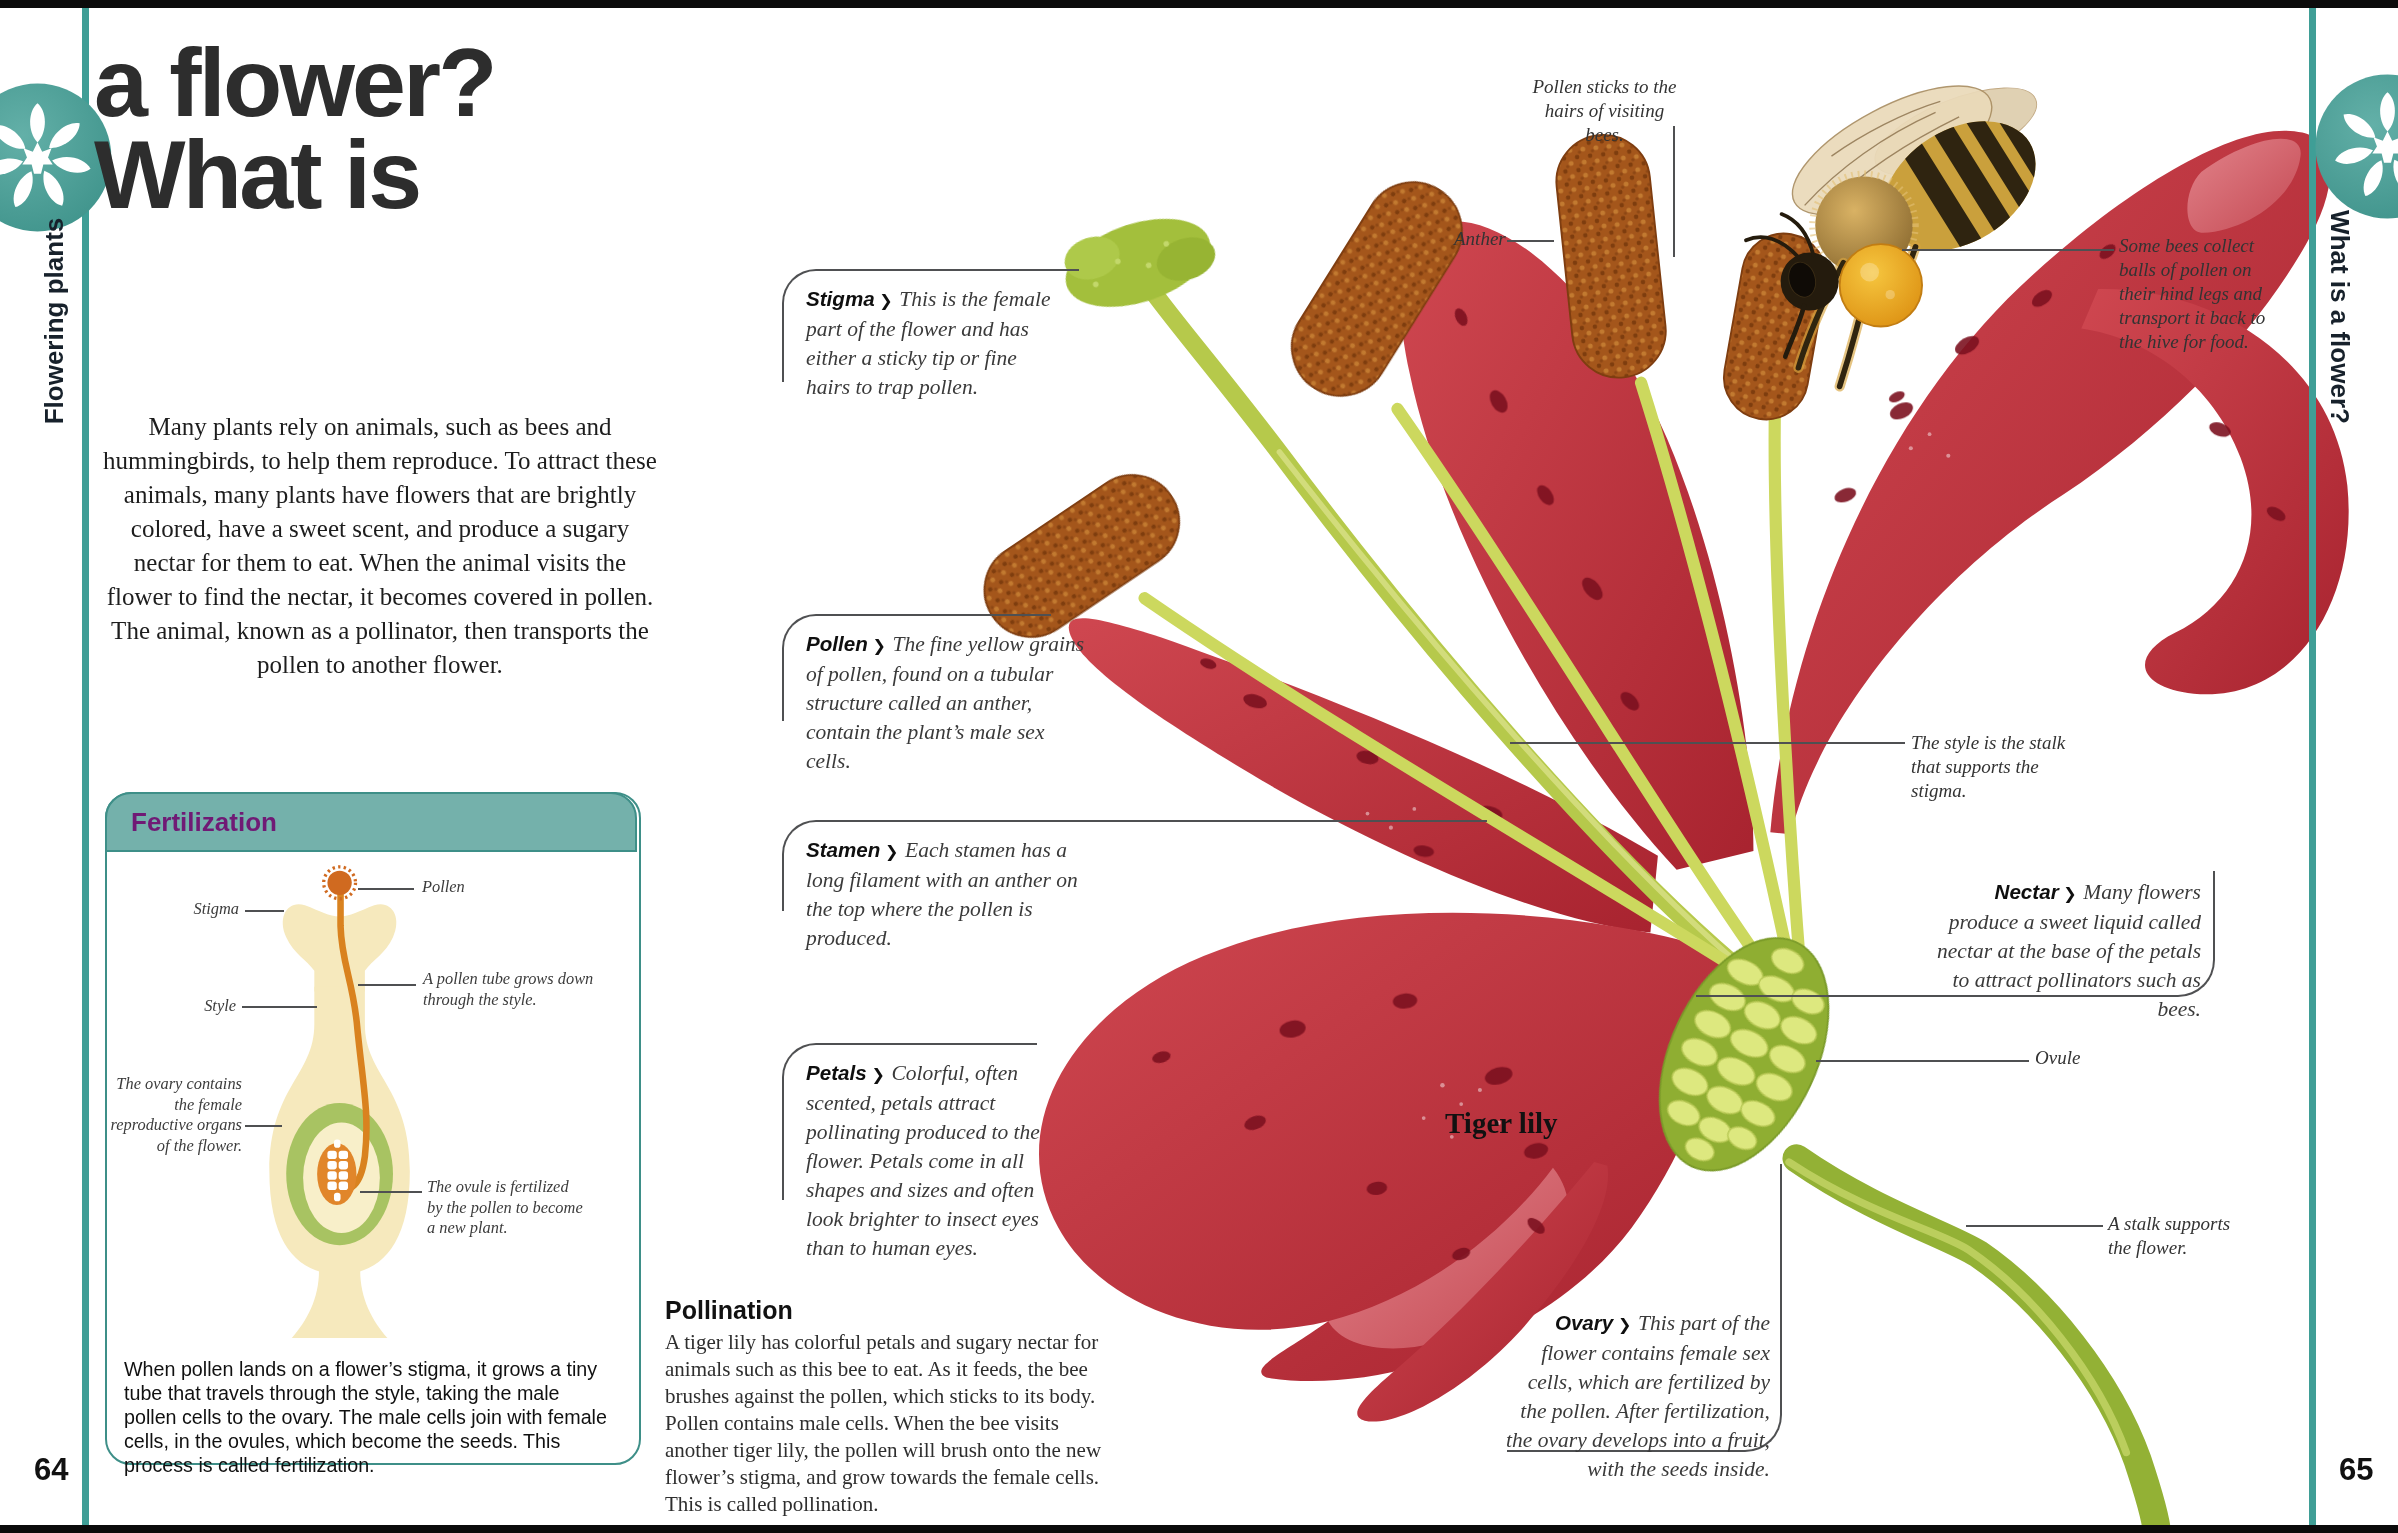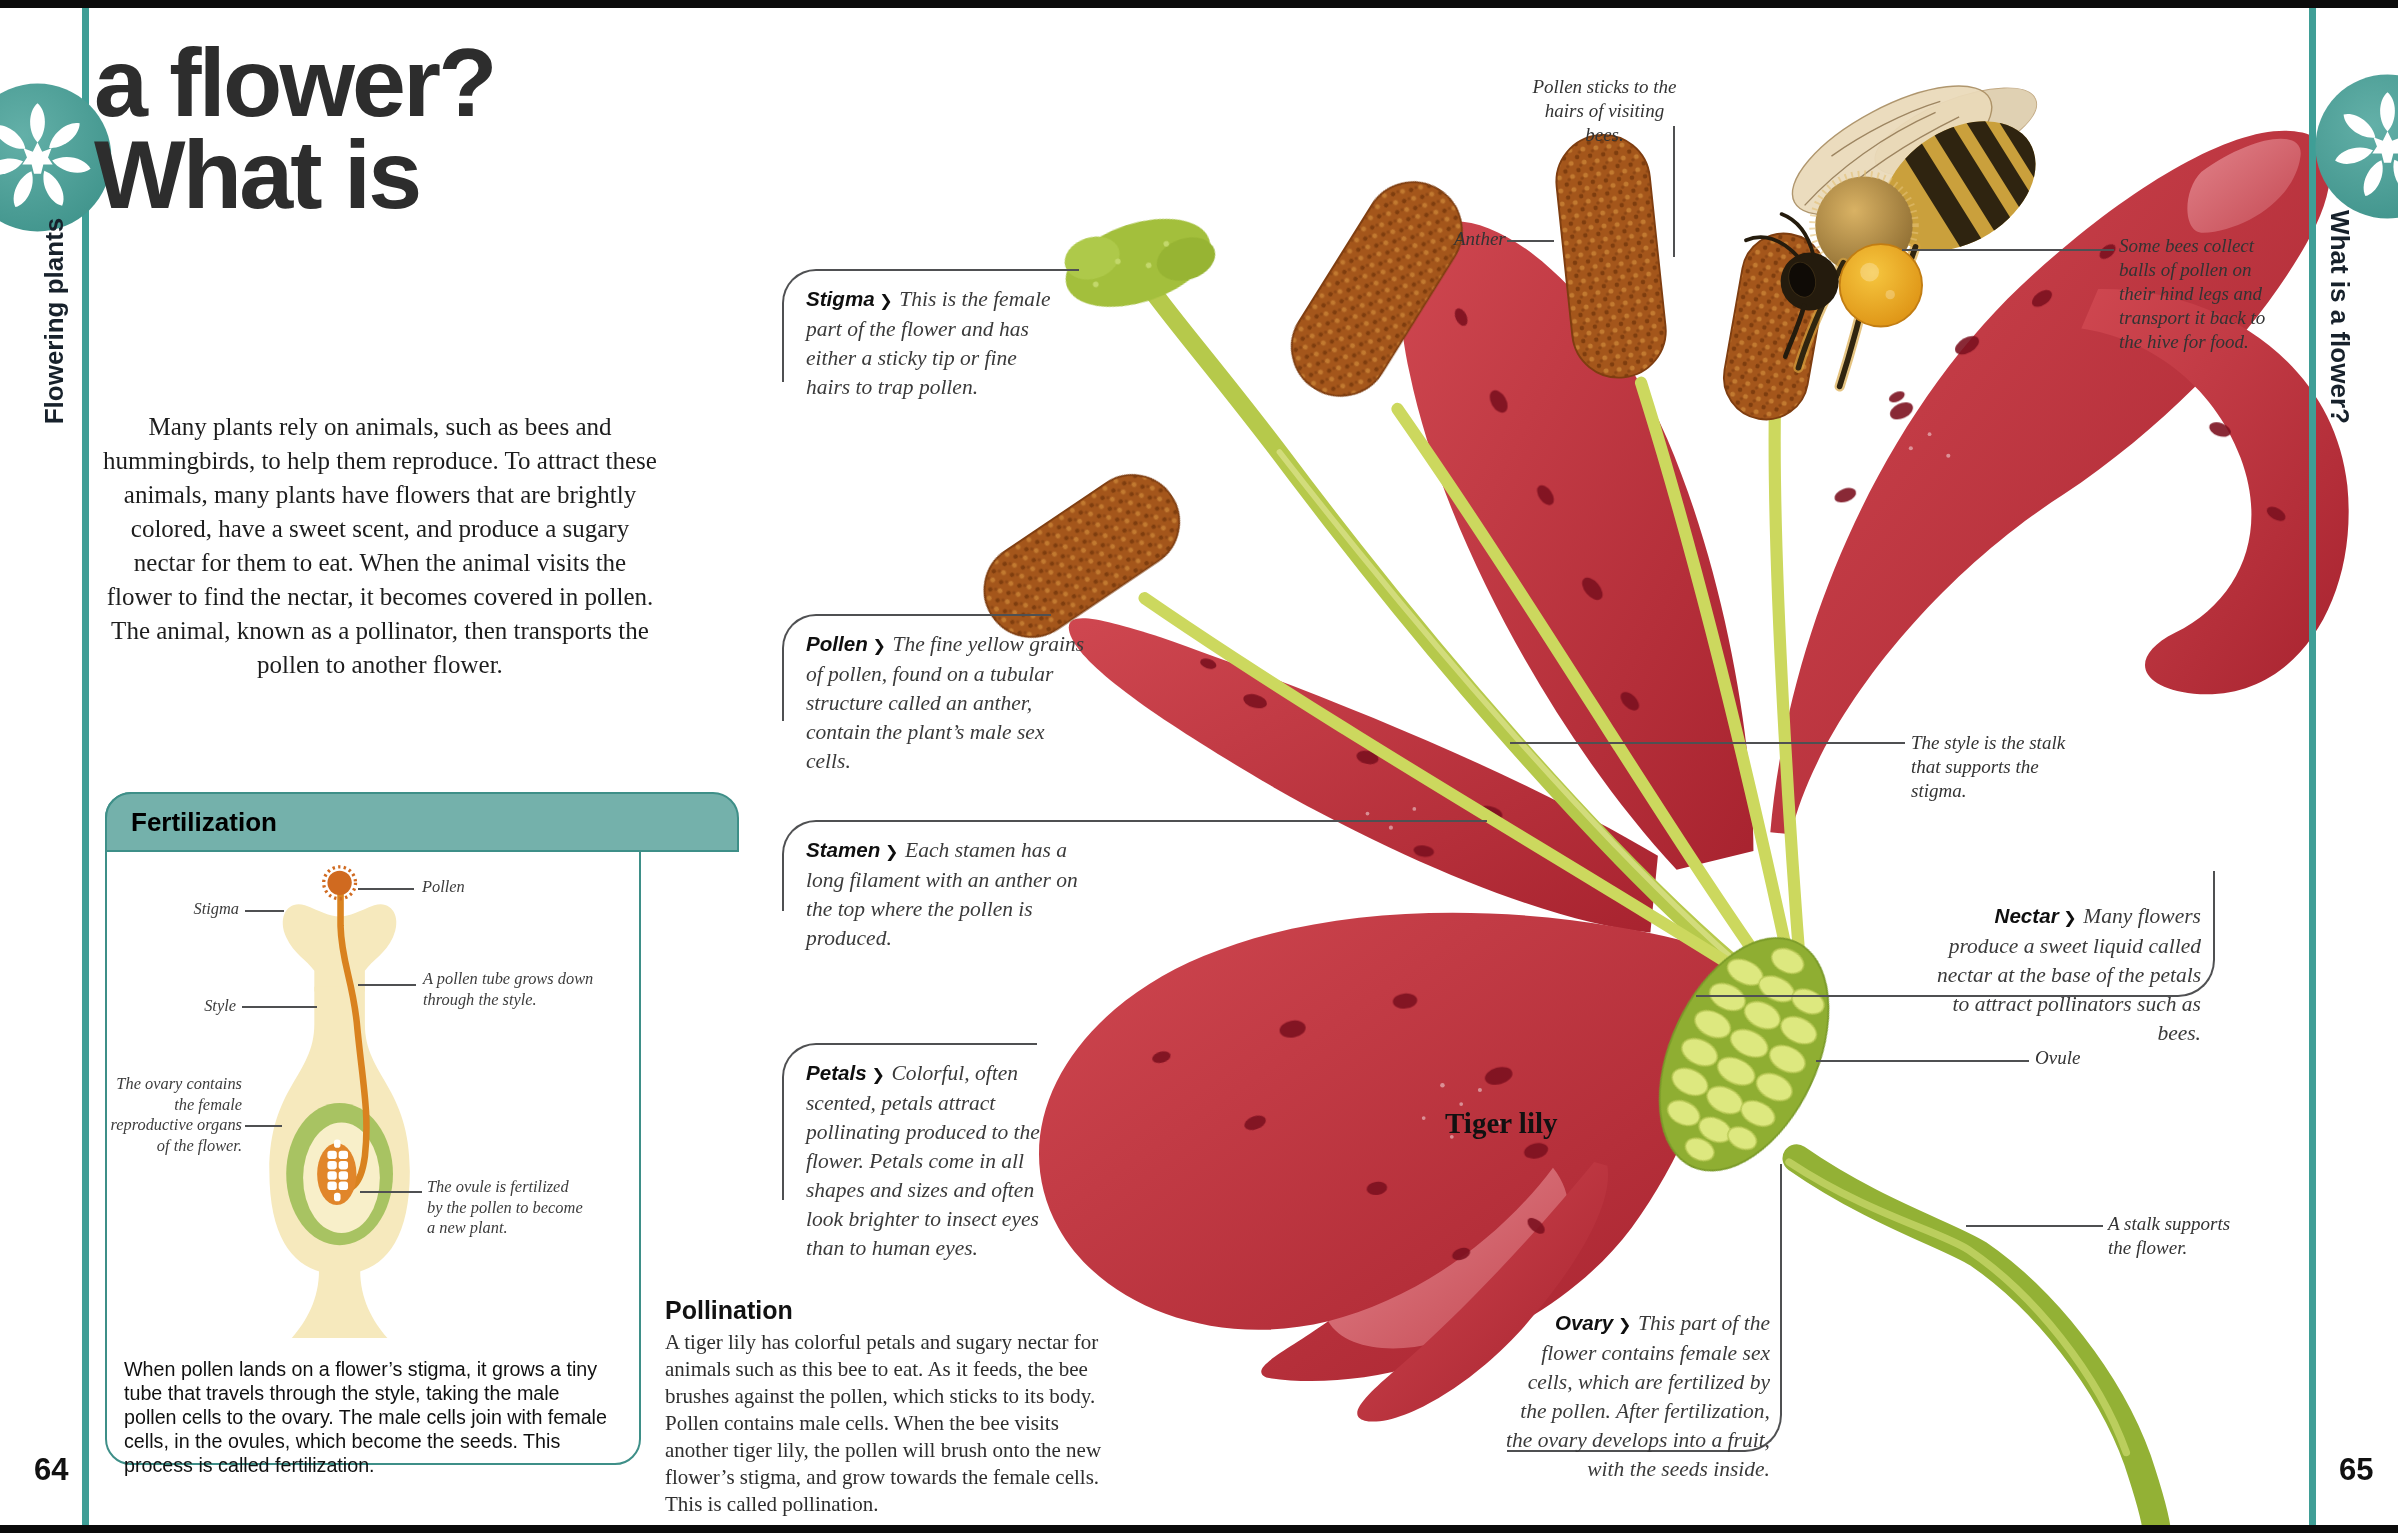--- a/index.html
+++ b/index.html
@@ -10,23 +10,23 @@
   .vline{position:absolute;top:0;width:6.6px;height:1534px;background:#3f9e96;z-index:2;}
   .tabword{position:absolute;width:300px;height:34px;text-align:center;font-weight:bold;
            font-size:26px;color:#17212b;z-index:4;white-space:nowrap;}
   .title{position:absolute;left:94px;top:37px;font-weight:bold;font-size:97px;line-height:92px;
          letter-spacing:-2.8px;color:#2d2d2d;z-index:4;}
   .intro{position:absolute;left:99px;top:410px;width:562px;font-family:"Liberation Serif",serif;
          font-size:25px;line-height:34px;color:#1d1d1d;z-index:4;text-align:center;}
   
   .fertbox{position:absolute;left:105px;top:792px;width:532px;height:669px;background:#fff;
            border:2.8px solid #3e8f88;border-radius:26px;z-index:3;}
-  .ferthead{position:absolute;left:105px;top:792px;width:634px;height:60px;background:#74b1ab;
+  .ferthead{position:absolute;left:105px;top:792px;width:532px;height:60px;background:#74b1ab;
             border:2.8px solid #3e8f88;border-radius:26px 26px 0 0;box-sizing:border-box;z-index:4;
-            font-weight:bold;font-size:26px;color:#000000;line-height:56px;padding-left:24px;}
+            font-weight:bold;font-size:26px;color:#701a75;line-height:56px;padding-left:24px;}
   .fertcap{position:absolute;left:124px;top:1357px;width:489px;font-weight:normal;font-size:19.7px;
            line-height:24px;color:#101010;z-index:5;}
   .fert-label{position:absolute;font-family:"Liberation Serif",serif;font-style:italic;
               font-size:16.4px;line-height:20.6px;color:#3c3c3c;z-index:6;}
   .r{text-align:right;}
   
   .bracket-l{position:absolute;border-top:2.8px solid #4f5052;border-left:2.8px solid #4f5052;
              border-top-left-radius:34px;z-index:5;}
   .bracket-r{position:absolute;border-bottom:2.8px solid #4f5052;border-right:2.8px solid #4f5052;
              border-bottom-right-radius:37px;z-index:5;}
@@ -360,21 +360,21 @@
   <div class="callout-text" style="left:806px;top:835px;width:290px;">
     <span class="term">Stamen</span><span class="chev">❯</span><span>Each stamen has a long filament with an anther on the top where the pollen is produced.</span>
   </div>
 
   <div class="bracket-l" style="left:782px;top:1043px;width:253px;height:155px;"></div>
   <div class="callout-text" style="left:806px;top:1058px;width:234px;">
     <span class="term">Petals</span><span class="chev">❯</span><span>Colorful, often scented, petals attract pollinating produced to the flower. Petals come in all shapes and sizes and often look brighter to insect eyes than to human eyes.</span>
   </div>
 
   <div class="bracket-r" style="left:1696px;top:871px;width:517px;height:124px;"></div>
-  <div class="callout-text r" style="left:1925px;top:877px;width:276px;margin-top:24px;">
+  <div class="callout-text r" style="left:1925px;top:877px;width:276px;">
     <span class="term">Nectar</span><span class="chev">❯</span><span>Many flowers produce a sweet liquid called nectar at the base of the petals to attract pollinators such as bees.</span>
   </div>
 
   <div class="bracket-r" style="left:1507px;top:1164px;width:273px;height:286px;"></div>
   <div class="callout-text r" style="left:1501px;top:1308px;width:269px;">
     <span class="term">Ovary</span><span class="chev">❯</span><span>This part of the flower contains female sex cells, which are fertilized by the pollen. After fertilization, the ovary develops into a fruit, with the seeds inside.</span>
   </div>
 
   <div class="note" style="left:1525px;top:75px;width:159px;text-align:center;">Pollen sticks to the hairs of visiting bees.</div>
   <div class="lead" style="left:1673px;top:126px;width:1.9px;height:131px;"></div>

